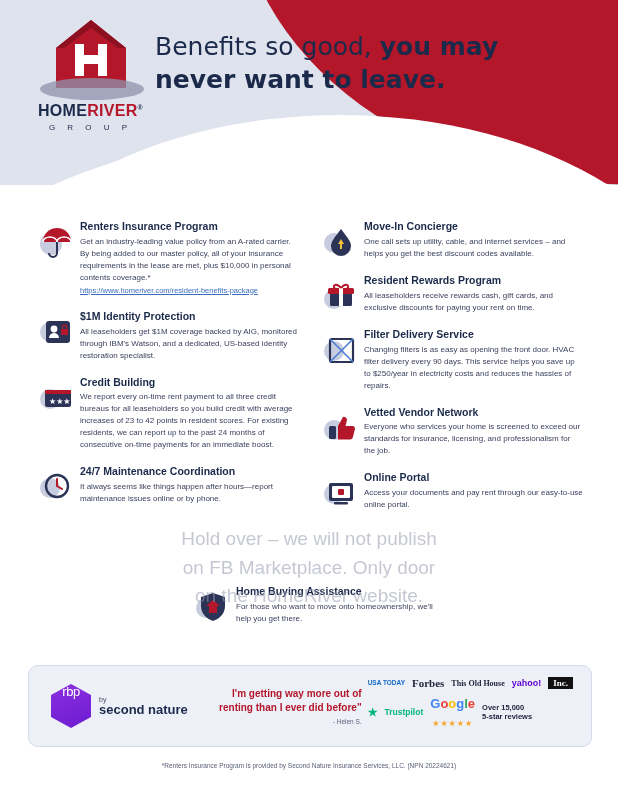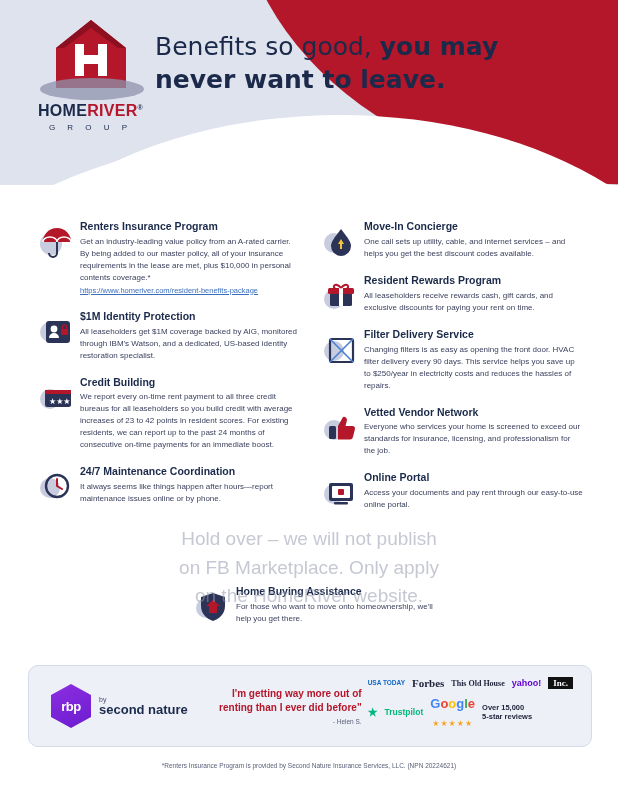--- a/index.html
+++ b/index.html
@@ -199,22 +199,22 @@
     width: 170px;
     display: flex;
     align-items: center;
     padding-left: 22px;
   }
   .rbp-hex {
     width: 40px; height: 44px;
     background: #7b2ff7;
     background: linear-gradient(160deg, #8b2fe0, #6d1bd0);
     clip-path: polygon(50% 0%, 100% 25%, 100% 75%, 50% 100%, 0% 75%, 0% 25%);
-    display: flex; align-items: center; justify-content: center;
-    color: #fff; font-size: 13px; font-weight: bold;
+    display: flex; align-items: flex-start; justify-content: center;
+    color: #fff; font-size: 13px; font-weight: normal;
     letter-spacing: -.5px;
   }
   .rbp-text { margin-left: 8px; line-height: 1.05; }
   .rbp-by { font-size: 7px; color: #4a4f6b; }
   .rbp-name { font-size: 13px; font-weight: bold; color: #1b2a4a; }
 
   .quote {
     width: 185px;
     text-align: center;
     padding: 0 6px;
@@ -458,21 +458,21 @@
     <div class="item-body">
       <p class="item-title">Home Buying Assistance</p>
       <p class="item-text">For those who want to move onto homeownership, we'll help you get there.</p>
     </div>
   </div>
 
 </div>
 
 <div class="watermark">
   <div>Hold over  –  we will not publish</div>
-  <div>on FB Marketplace. Only apply</div>
+  <div>on FB Marketplace. Only door</div>
   <div>on the HomeRiver website.</div>
 </div>
 
 <div class="footer-card">
 
   <div class="rbp-logo">
     <div class="rbp-hex">
       <span>rbp</span>
     </div>
     <div class="rbp-text">

